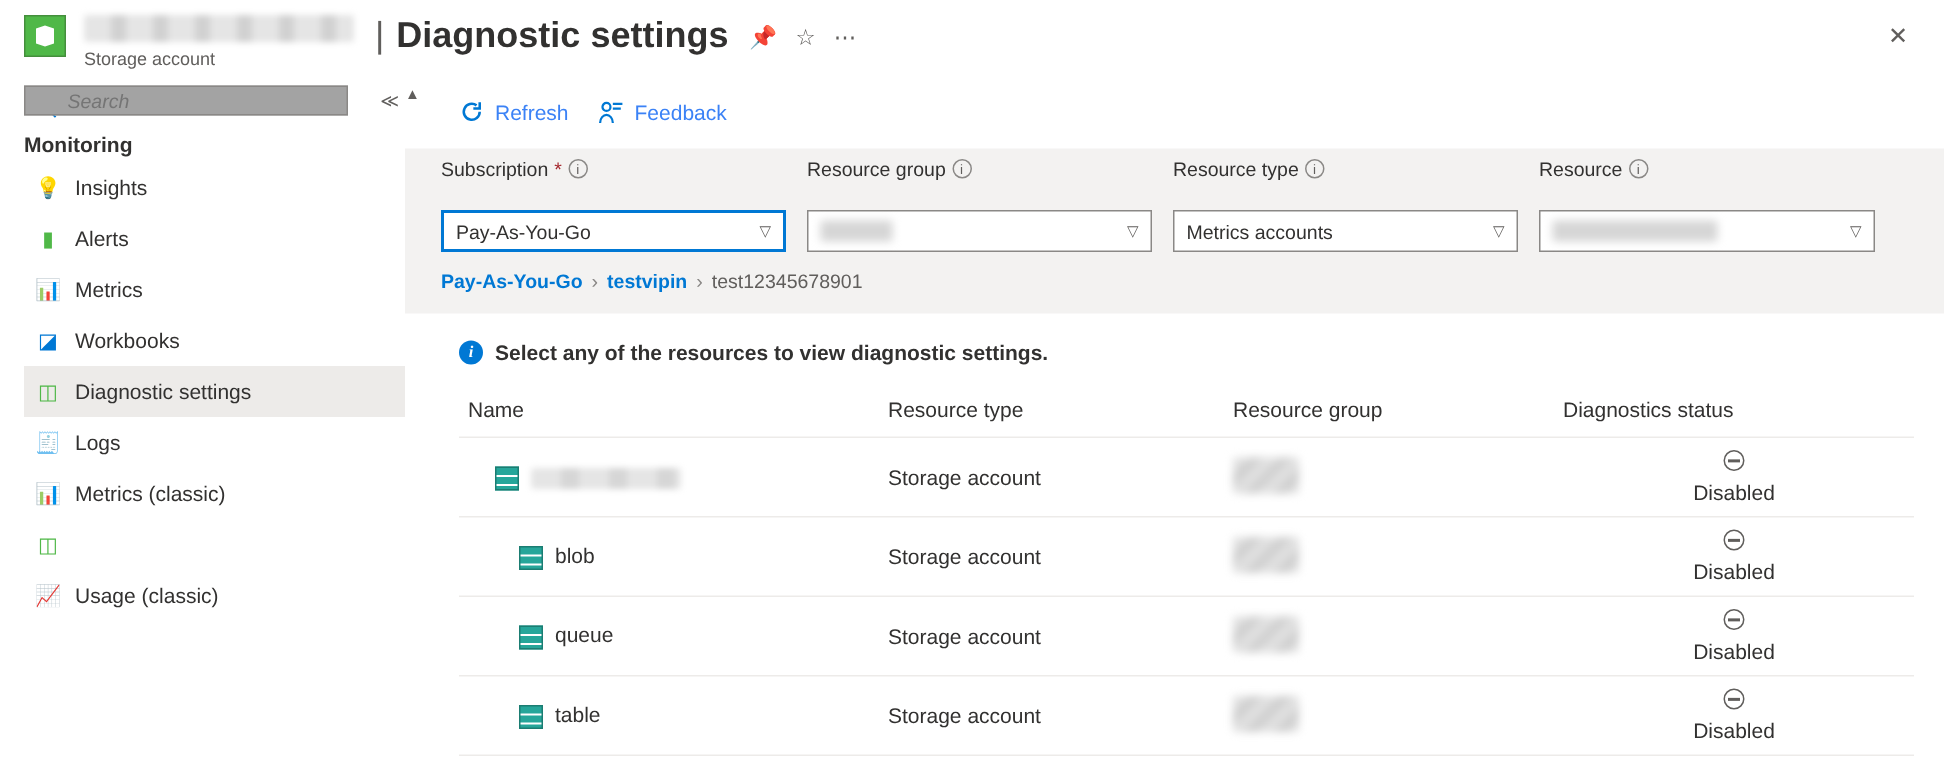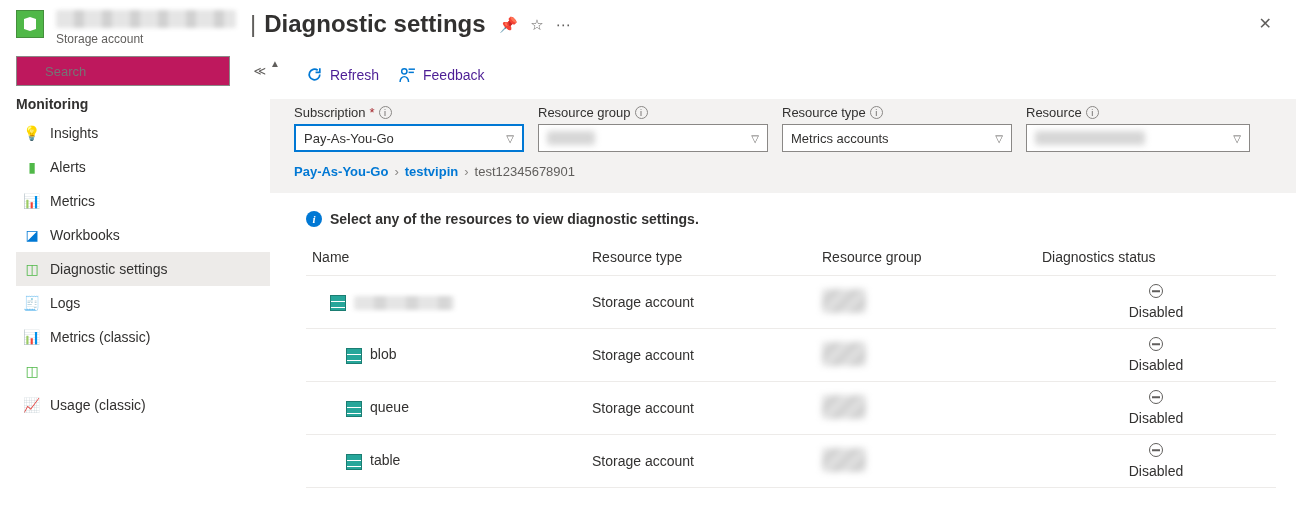--- a/index.html
+++ b/index.html
@@ -15,38 +15,38 @@
 .title-sep { font-size: 24px; font-weight: 300; color: #605e5c; margin: 0 8px 0 14px; align-self:flex-start;}
 .page-title { font-size: 24px; font-weight: 600; color: #323130; margin-right: 14px; }
 .title-actions { display:flex; align-items:center; gap:12px; margin-top:6px;}
 .title-actions span { color:#605e5c; cursor:pointer; font-size:15px;}
 .close-x { margin-left:auto; font-size:16px; color:#605e5c; cursor:pointer; padding:4px 8px;}
 
 
 .body-row { display:flex; }
 .sidebar { width: 270px; padding: 0 0 0 16px; }
 .search-wrap { display:flex; align-items:center; gap:8px; margin: 4px 0 10px 0;}
-.search-input { flex:1; border:1px solid #8a8886; height:30px; padding:0 8px 0 28px; font-size:13px; background:#be185d; position:relative;}
+.search-input { flex:1; border:1px solid #8a8886; height:20px; padding:0 8px 0 28px; font-size:13px; background:#a3a3a3; position:relative;font-style:italic;}
 .search-holder { position:relative; flex:1; }
 .search-icon-svg { position:absolute; left:7px; top:7px; color:#0078d4; }
 .collapse-chevron { color:#605e5c; cursor:pointer; font-size:12px; padding:4px;}
 .section-header { font-weight:600; font-size:14px; margin: 8px 0 4px 0; display:flex; align-items:center; justify-content:space-between; padding-right:18px;}
 .sb-item { display:flex; align-items:center; gap:10px; height:34px; padding-left:8px; cursor:pointer; color:#323130; font-size:14px;}
 .sb-item.active { background:#edebe9;}
 .sb-icon { width:16px; height:16px; display:inline-flex; align-items:center; justify-content:center;}
 
 
 .main { flex:1; padding: 0 0 0 0; position:relative;}
 .caret-toggle { position:absolute; left:0; top:6px; color:#605e5c; font-size:10px; cursor:pointer;}
 .toolbar { display:flex; align-items:center; gap:20px; padding: 14px 0 16px 36px;}
-.tool-btn { display:flex; align-items:center; gap:7px; color:#4c1d95; cursor:pointer; font-size:14px;}
+.tool-btn { display:flex; align-items:center; gap:7px; color:#3b82f6; cursor:pointer; font-size:14px;}
 .tool-btn svg { color:#0078d4; }
 .filter-bar { background:#f3f2f1; padding: 6px 0 14px 24px; }
 .filters { display:flex; gap:14px; }
-.filter { display:flex; flex-direction:column; gap:4px; }
+.filter { display:flex; flex-direction:column; gap:20px; }
 .filter-label { font-size:13px; color:#323130; display:flex; align-items:center; gap:4px;}
 .req { color:#a4262c; }
 .info-i { width:13px; height:13px; border:1px solid #8a8886; border-radius:50%; font-size:9px; display:inline-flex; align-items:center; justify-content:center; color:#605e5c;}
 .select { border:1px solid #8a8886; background:#fff; height:28px; width:230px; display:flex; align-items:center; justify-content:space-between; padding:0 8px; font-size:13px; cursor:pointer;}
 .select.primary { border:2px solid #0078d4; }
 .select .chev { color:#605e5c; font-size:10px;}
 .select .redact-sm { width:48px; height:14px; background:#d6d6d6; filter:blur(3px); border-radius:2px;}
 .breadcrumb { margin-top:12px; font-size:13px; font-weight:600; display:flex; align-items:center; gap:6px;}
 .breadcrumb a { color:#0078d4; text-decoration:none; cursor:pointer;}
 .breadcrumb .sep { color:#8a8886; font-weight:400;}

